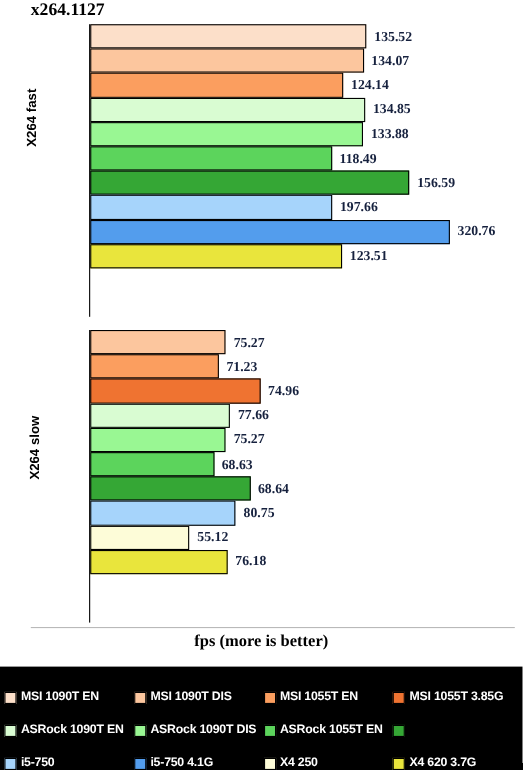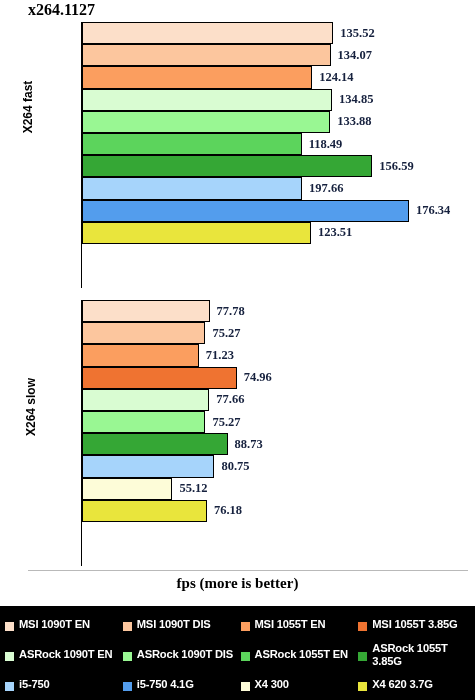--- a/index.html
+++ b/index.html
@@ -96,21 +96,21 @@
   }
   .legend-grid{
     display:grid;
     grid-template-columns:repeat(4,1fr);
     grid-auto-rows:30px;
     column-gap:0px;row-gap:0px;
     padding-left:4px;
   }
   .legend-item{
     display:flex;
-    align-items:center;
+    align-items:flex-end;
     gap:4px;
     padding-right:2px;
   }
   .legend-swatch{
     flex:0 0 auto;
     width:11px;height:11px;
     margin-top:2px;
     border:1px solid #000000;
     box-sizing:border-box;
   }
@@ -162,62 +162,62 @@
         <div class="bar-row">
           <div class="bar" title="ASRock 1055T 3.85G: 156.59" style="width: 290.318px; background: rgb(53, 167, 53);"></div>
           <div class="bar-value">156.59</div>
         </div>
         <div class="bar-row">
           <div class="bar" title="i5-750: 118.69" style="width: 220.051px; background: rgb(166, 212, 251);"></div>
           <div class="bar-value">197.66</div>
         </div>
         <div class="bar-row">
           <div class="bar" title="i5-750 4.1G: 176.34" style="width: 326.934px; background: rgb(83, 157, 237);"></div>
-          <div class="bar-value">176.34</div>
+          <div class="bar-value">320.76</div>
         </div>
         <div class="bar-row">
           <div class="bar" title="X4 620 3.7G: 123.51" style="width: 228.988px; background: rgb(233, 229, 60);"></div>
           <div class="bar-value">123.51</div>
         </div>
       </div>
   </div>
 
   <div class="axis-label" id="label-slow">
     <span>X264 slow</span>
   </div>
   <div class="panel" id="panel-slow">
     <div class="spine" id="spine-slow"></div>
     <div class="bars" id="bars-slow">
         <div class="bar-row">
-          <div class="bar" title="MSI 1090T EN: 77.78" style="width: 127.559px; background: rgb(252, 223, 201);"></div>
-          <div class="bar-value">77.78</div>
-        </div>
-        <div class="bar-row">
           <div class="bar" title="MSI 1090T DIS: 75.27" style="width: 123.443px; background: rgb(252, 198, 158);"></div>
           <div class="bar-value">75.27</div>
         </div>
         <div class="bar-row">
           <div class="bar" title="MSI 1055T EN: 71.23" style="width: 116.817px; background: rgb(251, 158, 95);"></div>
           <div class="bar-value">71.23</div>
         </div>
         <div class="bar-row">
           <div class="bar" title="MSI 1055T 3.85G: 94.34" style="width: 154.718px; background: rgb(239, 115, 49);"></div>
           <div class="bar-value">74.96</div>
         </div>
         <div class="bar-row">
           <div class="bar" title="ASRock 1090T EN: 77.66" style="width: 127.362px; background: rgb(217, 252, 210);"></div>
           <div class="bar-value">77.66</div>
         </div>
         <div class="bar-row">
           <div class="bar" title="ASRock 1090T DIS: 75.27" style="width: 123.443px; background: rgb(153, 247, 147);"></div>
           <div class="bar-value">75.27</div>
         </div>
         <div class="bar-row">
+          <div class="bar" title="ASRock 1055T EN: 68.63" style="width: 112.553px; background: rgb(92, 212, 92);"></div>
+          <div class="bar-value">68.63</div>
+        </div>
+        <div class="bar-row">
           <div class="bar" title="ASRock 1055T 3.85G: 88.73" style="width: 145.517px; background: rgb(53, 167, 53);"></div>
-          <div class="bar-value">88.73</div>
+          <div class="bar-value">68.64</div>
         </div>
         <div class="bar-row">
           <div class="bar" title="i5-750: 80.75" style="width: 132.43px; background: rgb(166, 212, 251);"></div>
           <div class="bar-value">80.75</div>
         </div>
         <div class="bar-row">
           <div class="bar" title="X4 620: 55.12" style="width: 90.3968px; background: rgb(253, 252, 216);"></div>
           <div class="bar-value">55.12</div>
         </div>
         <div class="bar-row">
@@ -255,33 +255,32 @@
         <div class="legend-item">
           <span class="legend-swatch" style="background: rgb(153, 247, 147);"></span>
           <span class="legend-text">ASRock 1090T DIS</span>
         </div>
         <div class="legend-item">
           <span class="legend-swatch" style="background: rgb(92, 212, 92);"></span>
           <span class="legend-text">ASRock 1055T EN</span>
         </div>
         <div class="legend-item">
           <span class="legend-swatch" style="background: rgb(53, 167, 53);"></span>
-          <span class="legend-text">ASRock 1055T 3.85G</span>
         </div>
         <div class="legend-item">
           <span class="legend-swatch" style="background: rgb(166, 212, 251);"></span>
           <span class="legend-text">i5-750</span>
         </div>
         <div class="legend-item">
           <span class="legend-swatch" style="background: rgb(83, 157, 237);"></span>
           <span class="legend-text">i5-750 4.1G</span>
         </div>
         <div class="legend-item">
           <span class="legend-swatch" style="background: rgb(253, 252, 216);"></span>
-          <span class="legend-text">X4 300</span>
+          <span class="legend-text">X4 250</span>
         </div>
         <div class="legend-item">
           <span class="legend-swatch" style="background: rgb(233, 229, 60);"></span>
           <span class="legend-text">X4 620 3.7G</span>
         </div>
       </div>
   </div>
 
 </div>
 

